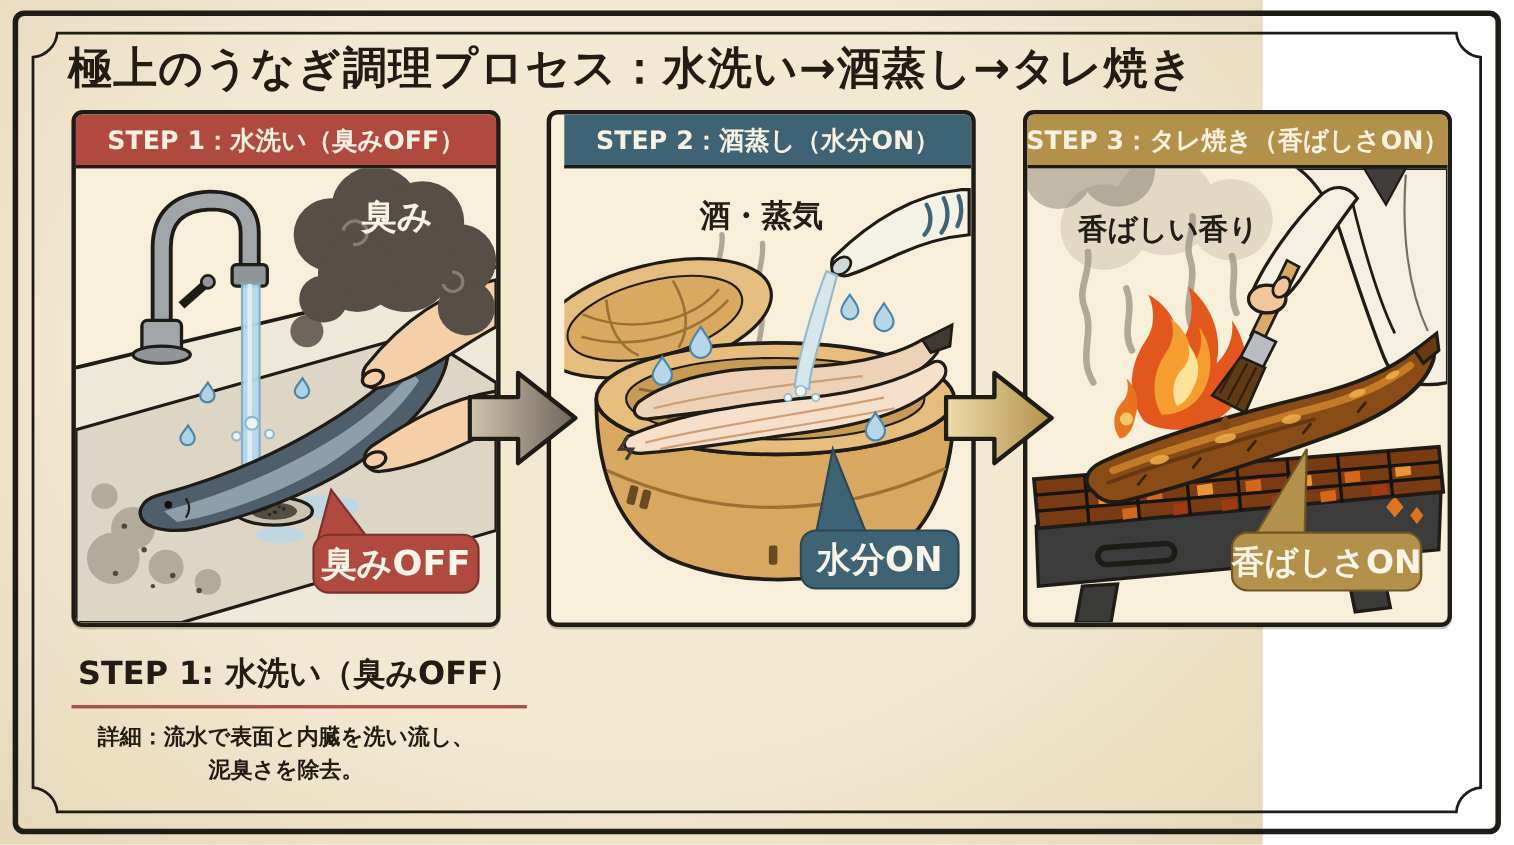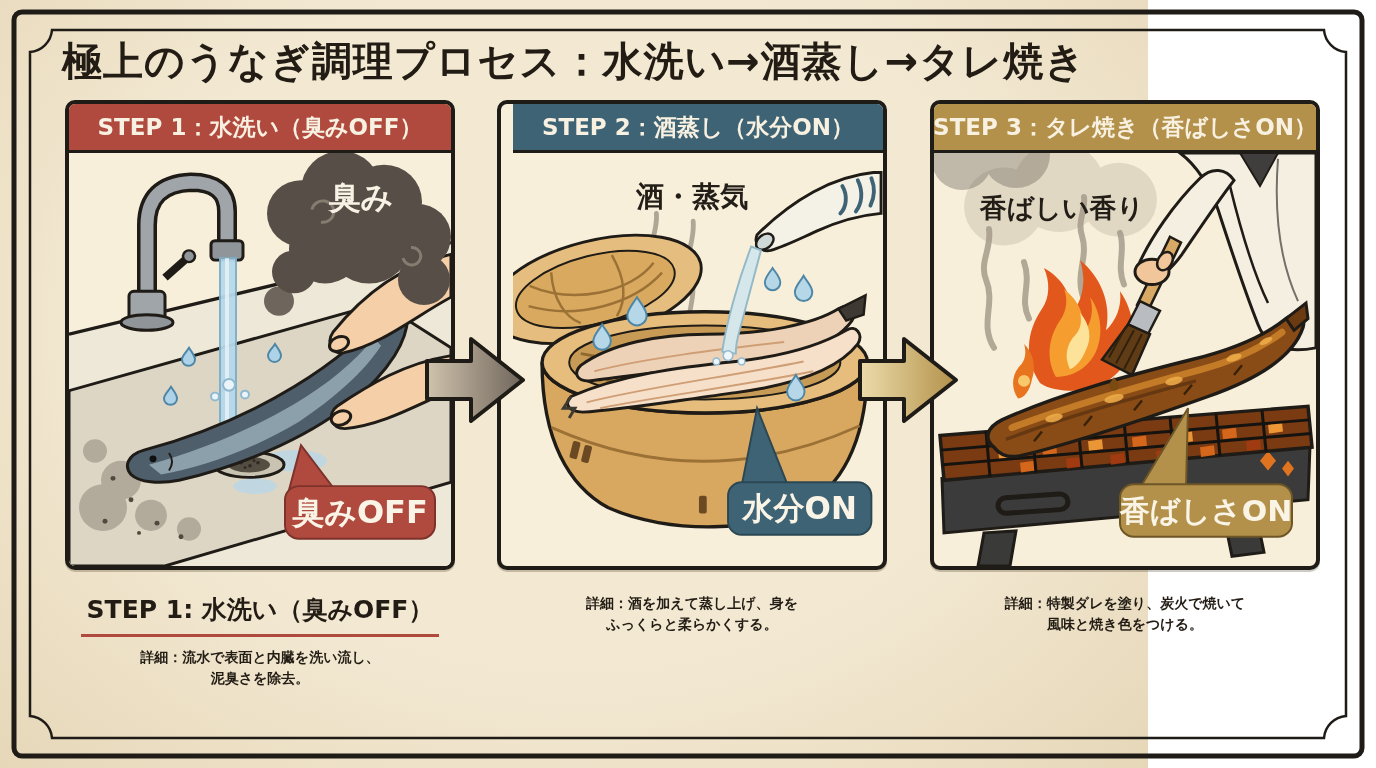--- a/index.html
+++ b/index.html
@@ -21,23 +21,23 @@
   .scene text{font-family:"DejaVu Sans","Liberation Sans",sans-serif;font-weight:bold;}
   .scene .label-light{fill:#f8f2e4;}
   .scene .label-dark{fill:#221d17;}
   .badge-rect{fill:var(--accent);}
   .badge-tail{fill:var(--accent);}
   .badge-text{fill:#faf4e6;}
   .arrow{position:absolute;top:332px;width:102px;height:96px;z-index:5;}
   .arrow-1{left:425px;} .arrow-2{left:858px;}
   .caption{position:absolute;top:593px;width:390px;text-align:center;}
   .caption-1{left:65px;} .caption-2{left:497px;} .caption-3{left:930px;}
-  .caption h2{display:inline-block;margin:0 0 10px 0;font-size:25px;font-weight:bold;color:var(--ink,#221c14);
+  .caption h2{display:inline-block;margin:0 0 10px 0;font-size:29px;font-weight:bold;color:var(--ink,#221c14);
     border-bottom:3px solid var(--accent);padding:0 6px 8px 6px;white-space:nowrap;}
-  .caption p{margin:0;font-size:14px;font-weight:bold;color:var(--ink,#221c14);
+  .caption p{margin:0;font-size:20px;font-weight:bold;color:var(--ink,#221c14);
     line-height:1.5;white-space:pre-line;}
 </style>
 </head>
 <body>
 
 <div class="canvas" style="--bg: #f3e9d3; --ink: #221c14;">
 
   <svg class="frame-svg" width="1376" height="768" viewBox="0 0 1376 768">
     <rect x="14" y="12" width="1348" height="744" rx="8" fill="none" stroke="#1f1b16" stroke-width="5"></rect>
     <path d="M52,30 H1324 A24,24 0 0 0 1346,52 V716 A24,24 0 0 0 1324,738 H52 A24,24 0 0 0 30,716 V52 A24,24 0 0 0 52,30 Z" fill="none" stroke="#1f1b16" stroke-width="2.5"></path>
@@ -400,21 +400,17 @@
       </svg>
     </div>
   </section>
 
   <div class="caption caption-1" style="--accent: #b04a3f;">
     <h2>STEP 1: 水洗い（臭みOFF）</h2>
     <p>詳細：流水で表面と内臓を洗い流し、
 泥臭さを除去。</p>
   </div>
   <div class="caption caption-2" style="--accent: #3e6374;">
-    <p>詳細：酒を加えて蒸し上げ、身を
-ふっくらと柔らかくする。</p>
   </div>
   <div class="caption caption-3" style="--accent: #b3914a;">
-    <p>詳細：特製ダレを塗り、炭火で焼いて
-風味と焼き色をつける。</p>
   </div>
 
 </div>
 
 </body></html>

